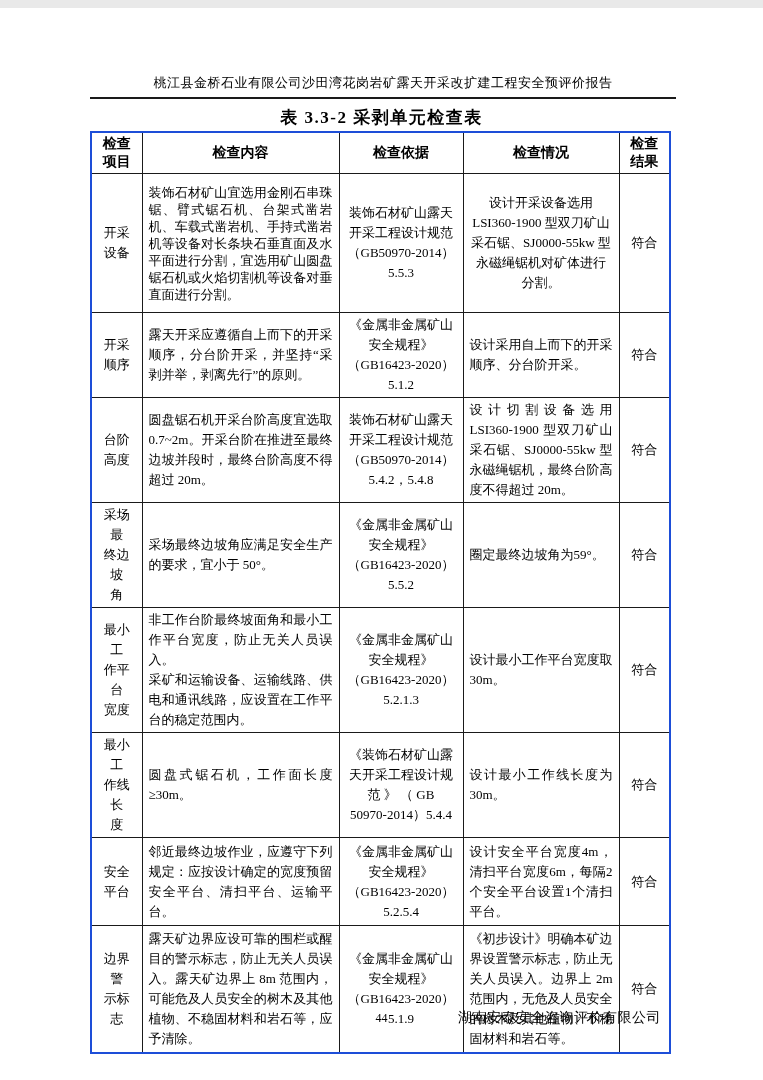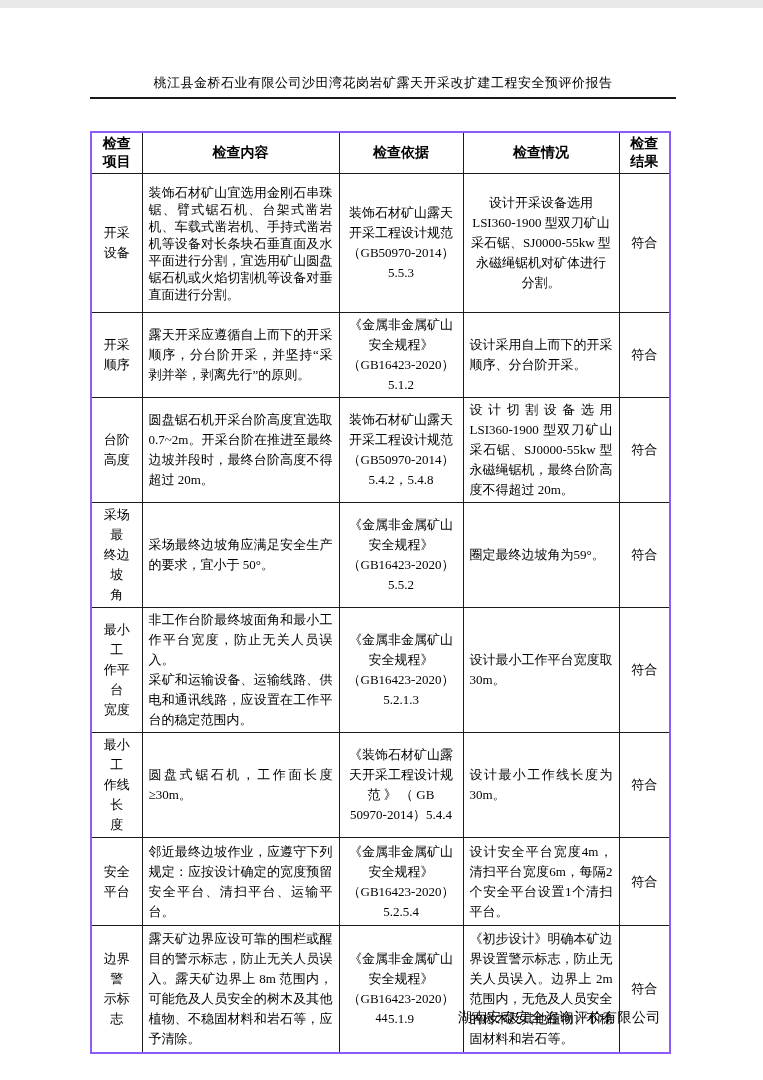--- a/index.html
+++ b/index.html
@@ -17,21 +17,21 @@
     position:absolute; top:89px; left:90px; width:586px; height:0;
     border-top:2px solid #1a1a1a;
   }
   .table-title {
     position:absolute; top:98px; left:0; width:763px;
     text-align:center; font-size:17px; font-weight:bold; letter-spacing:1.5px;
   }
   table.check-table {
     position:absolute; top:123px; left:90px; width:579px;
     border-collapse:collapse; table-layout:fixed;
-    border:2px solid #8b5cf6;
+    border:2px solid #1d4ed8;
     padding-left:48px;
   }
   .check-table th, .check-table td {
     border:1px solid #1a1a1a; vertical-align:middle;
     font-size:13px; line-height:20px; padding:2px 6px;
     white-space:pre-line; overflow:hidden;
   }
   .check-table thead th {
     font-weight:bold; font-size:14px; text-align:center;
     line-height:18px; padding:2px;
@@ -64,20 +64,21 @@
   }
 </style>
 </head>
 <body>
 
 <div class="page">
 
   <div class="doc-header">桃江县金桥石业有限公司沙田湾花岗岩矿露天开采改扩建工程安全预评价报告</div>
   <div class="header-rule"></div>
 
+  <div class="table-title">表 3.3-2 采剥单元检查表</div>
 
   <table class="check-table">
     <colgroup>
       <col style="width:51px">
         <col style="width:197px">
         <col style="width:124px">
       <col style="width:156px">
         <col style="width:51px">
     </colgroup>
     <thead>

